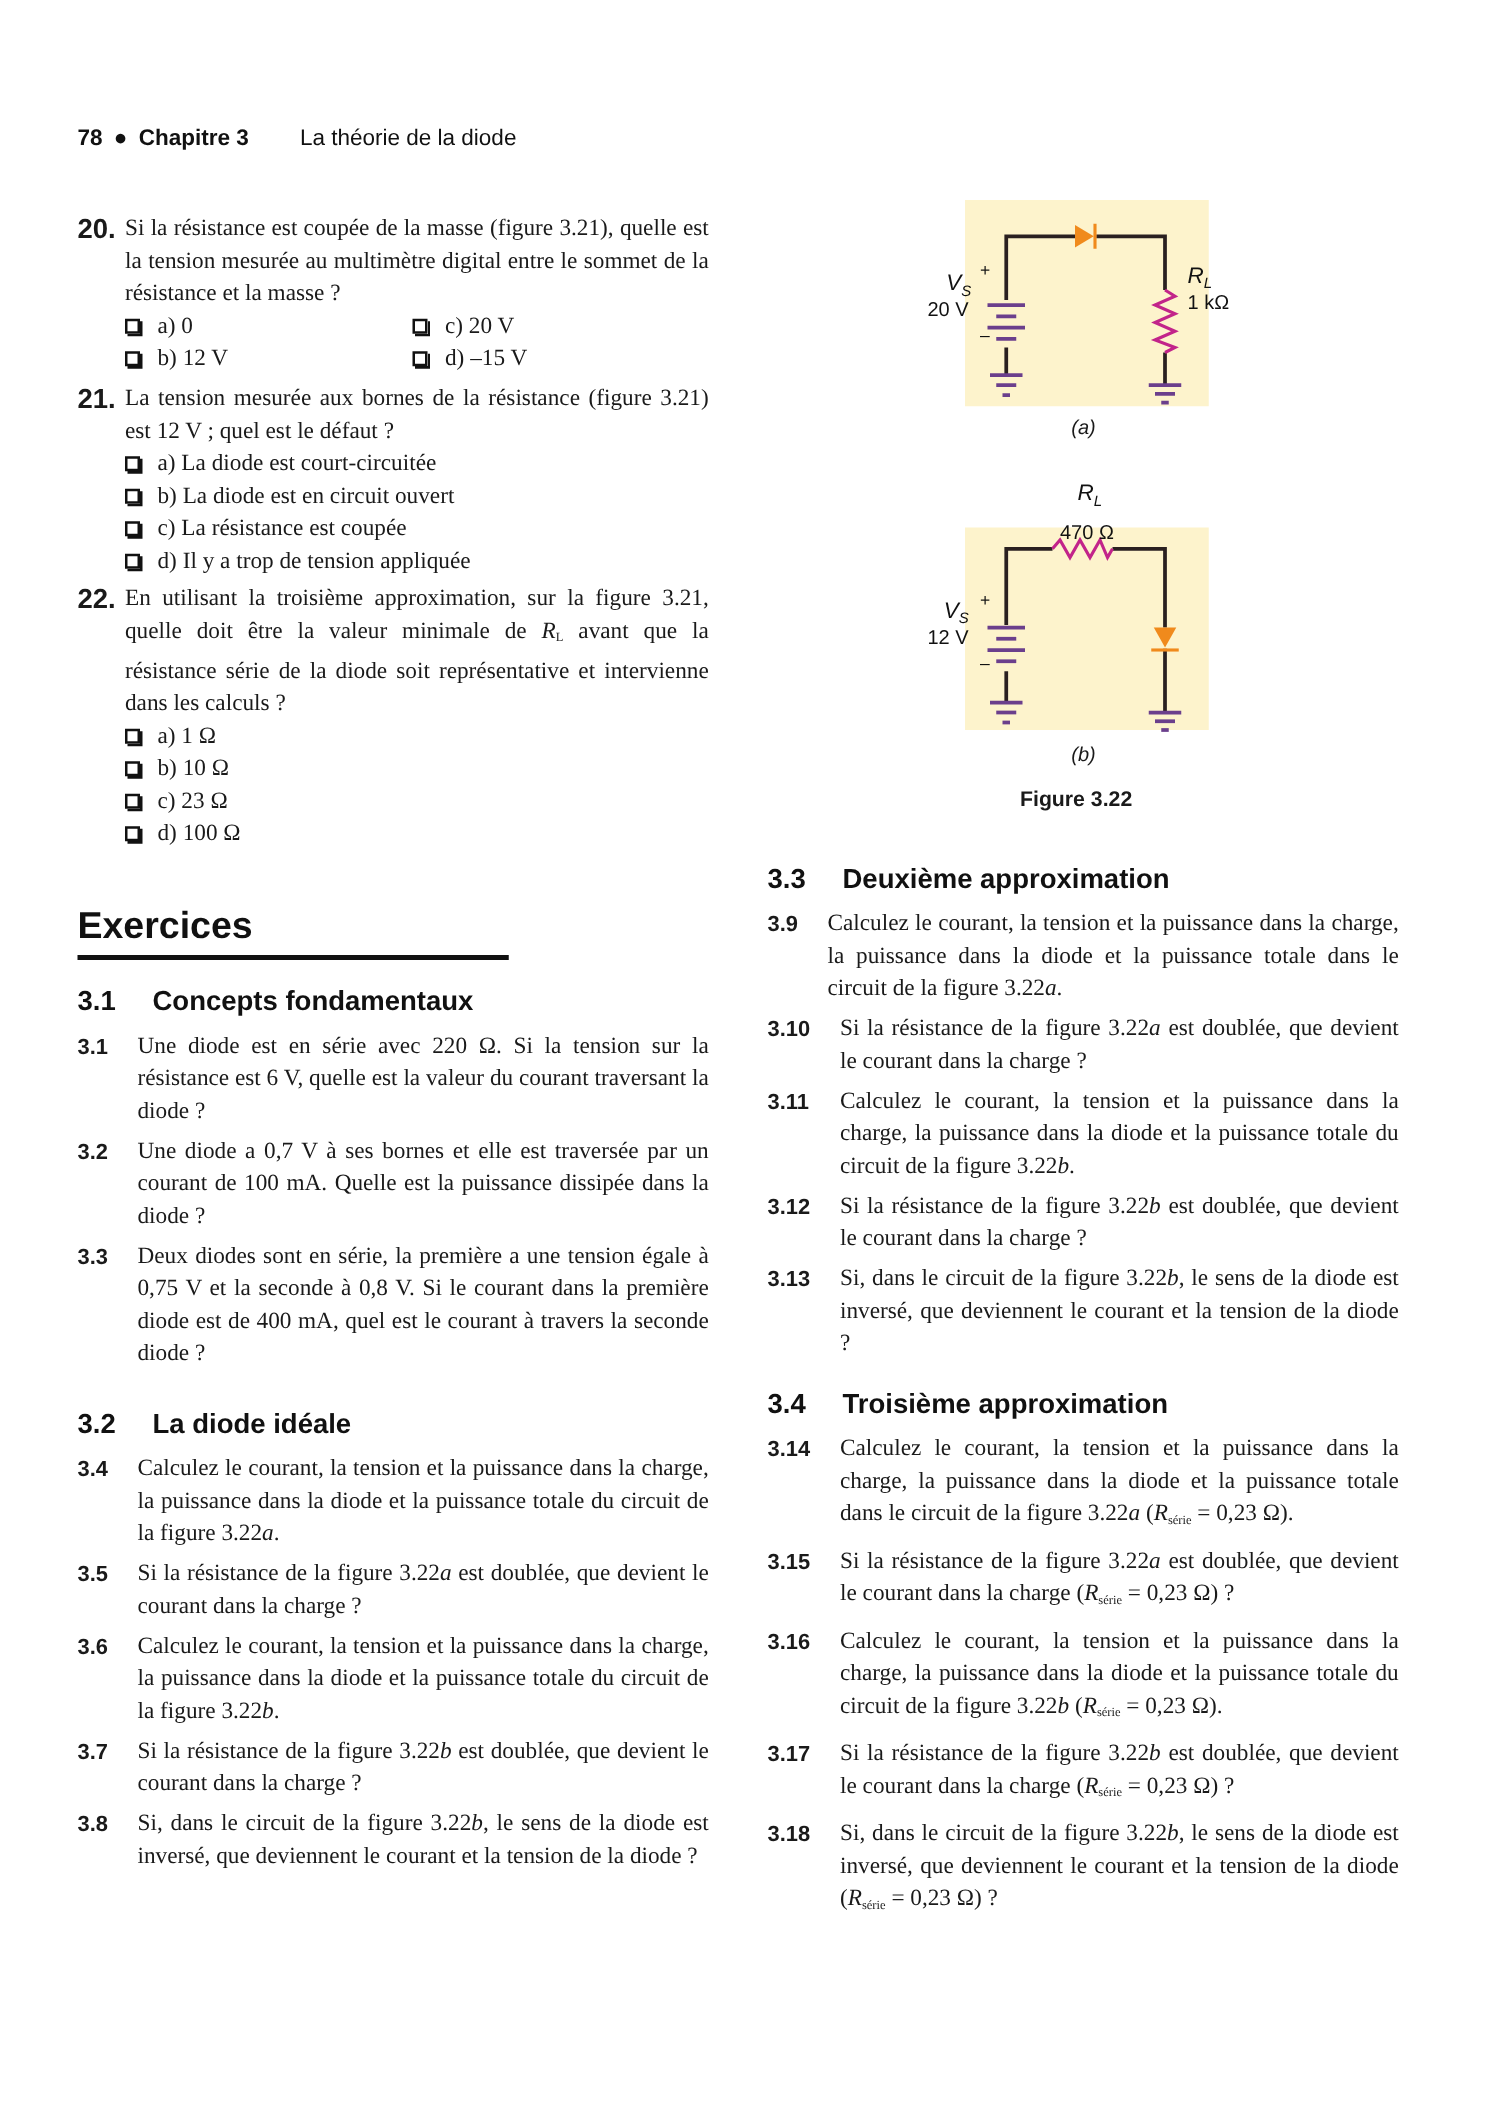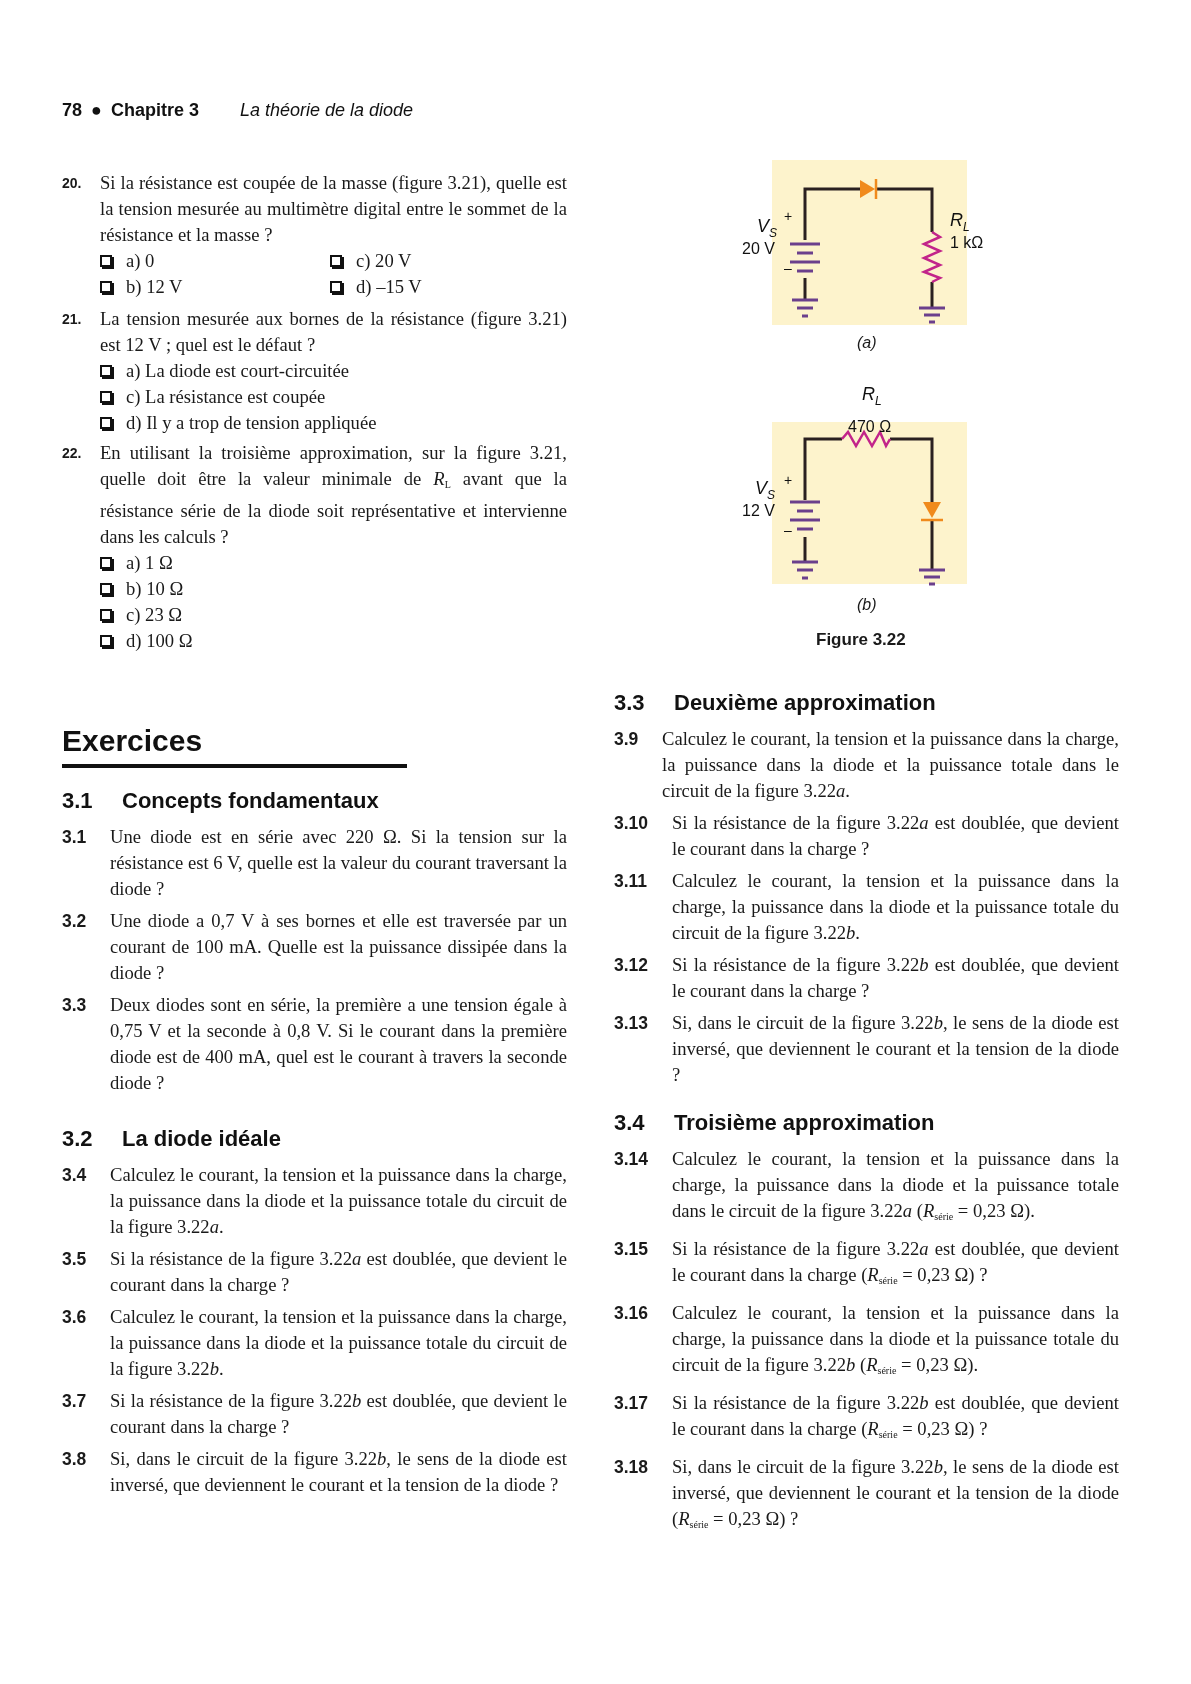--- a/index.html
+++ b/index.html
@@ -2,28 +2,28 @@
 <html><head>
 <meta charset="utf-8">
 <style>
   html, body { margin: 0; padding: 0; background: #ffffff; }
   body { width: 1191px; height: 1684px; position: relative; overflow: hidden; color: #1a1a1a; }
 
   .header { position: absolute; left: 62px; top: 100px; font-family: "Liberation Sans", sans-serif; font-size: 18px; color: #111; white-space: nowrap; }
   .header .num { font-weight: bold; text-align: right; }
   .header .bullet { font-weight: bold; margin: 0 4px; }
   .header .chap { font-weight: bold; margin-right: 36px; }
-  .header .title { font-style: italic; }
+  .header .title { }
 
   .col { position: absolute; }
   .col-left { left: 62px; top: 170px; width: 505px; }
   .col-right { left: 614px; width: 505px; }
 
   .q { position: relative; padding-left: 38px; font-family: "Liberation Serif", serif; font-size: 18.6px; line-height: 26px; text-align: justify; margin-bottom: 4px; }
-  .q .qnum { position: absolute; left: 0; top: 0; font-family: "Liberation Sans", sans-serif; font-weight: bold; font-size: 14px; }
+  .q .qnum { position: absolute; left: 0; top: 0; font-family: "Liberation Sans", sans-serif; font-weight: bold; font-size: 22px; }
   .opts { display: grid; grid-template-columns: 1fr; margin-top: 0; }
   .opts.two { grid-template-columns: 230px 230px; }
   .opt { display: flex; align-items: center; height: 26px; font-family: "Liberation Serif", serif; font-size: 18.6px; }
   .box { display: inline-block; width: 12px; height: 12px; border: 2px solid #111; box-shadow: 2px 2px 0 #111; margin-right: 14px; box-sizing: border-box; }
 
   .ex-title { position: absolute; left: 62px; top: 724px; font-family: "Liberation Sans", sans-serif; font-weight: bold; font-size: 30px; color: #111; }
   .ex-rule { position: absolute; left: 62px; top: 764px; width: 345px; height: 4px; background: #111; }
 
   .section-h { font-family: "Liberation Sans", sans-serif; font-weight: bold; font-size: 22px; color: #111; display: flex; margin-bottom: 10px; }
   .section-h .snum { width: 60px; }
@@ -75,20 +75,24 @@
     </div>
   </div>
 
   <div class="q" style="margin-top:6px">
     <span class="qnum">21.</span>
     <div>La tension mesurée aux bornes de la résistance (figure 3.21) est 12 V ; quel est le défaut ?</div>
     <div class="opts">
       <div class="opt">
           <span class="box"></span>
           <span>a) La diode est court-circuitée</span>
+        </div>
+      <div class="opt">
+          <span class="box"></span>
+          <span>b) La diode est en circuit ouvert</span>
         </div>
       <div class="opt">
           <span class="box"></span>
           <span>c) La résistance est coupée</span>
         </div>
       <div class="opt">
           <span class="box"></span>
           <span>d) Il y a trop de tension appliquée</span>
         </div>
     </div>

